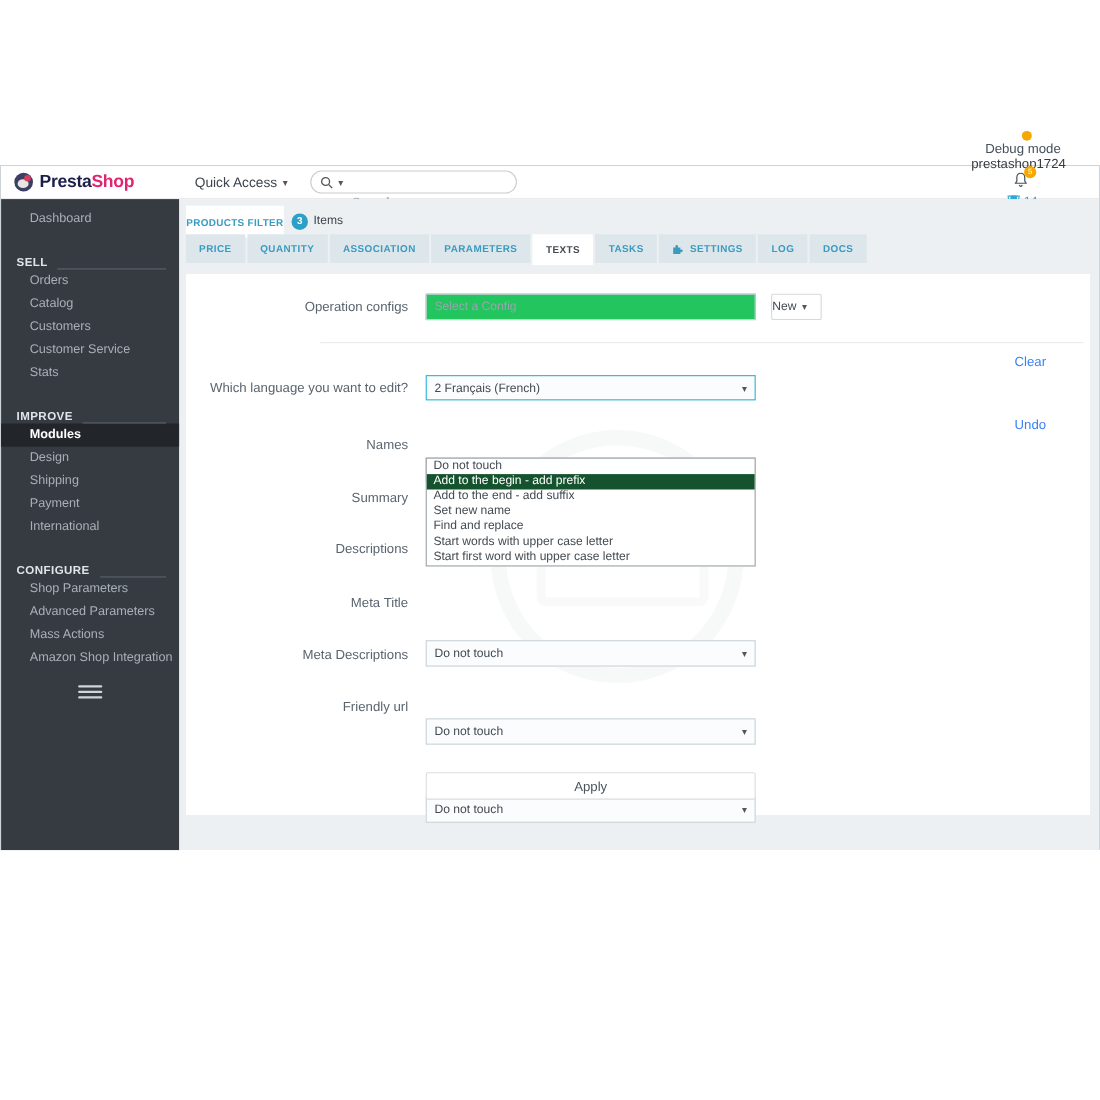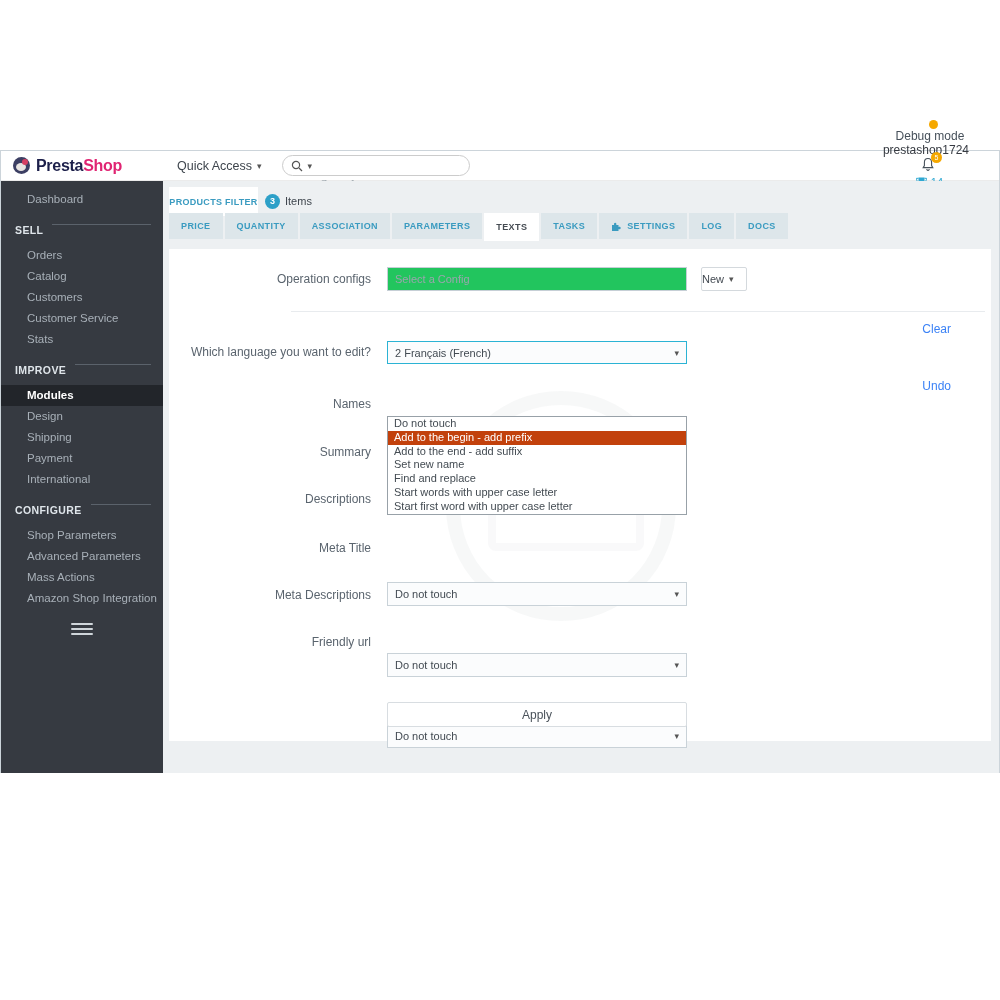--- a/index.html
+++ b/index.html
@@ -40,21 +40,21 @@
   .avatar { width:23px; height:23px; border-radius:50%; background:#c6c9cb; overflow:hidden; position:relative; }
   .avatar::before { content:""; position:absolute; left:7px; top:4px; width:9px; height:9px; border-radius:50%; background:#f3f4f4; }
   .avatar::after { content:""; position:absolute; left:3px; top:13px; width:17px; height:12px; border-radius:50% 50% 0 0; background:#f3f4f4; }
 
   
   #sidebar { position:absolute; top:30px; left:0; width:162px; bottom:4px; background:#363a41; }
   .sb-item { height:21px; line-height:21px; padding-left:26px; font-size:11.5px; color:#a8b0b8; cursor:pointer; white-space:nowrap;}
   .sb-item.active { background:#22252a; color:#fff; font-weight:bold; }
   .sb-dashboard { margin-top:8px; }
   .sb-section { margin-top:14px; }
-  .sb-header { height:21px; display:flex; align-items:flex-start; padding-left:14px; }
+  .sb-header { height:21px; display:flex; align-items:flex-end; padding-left:14px; }
   .sb-header span { font-size:10.5px; font-weight:bold; color:#dfe5ea; letter-spacing:0.4px; }
   .sb-header .rule { flex:1; height:1px; background:#5b626b; margin:0 12px 0 9px; }
   .burger { margin:14px auto 0; width:22px; cursor:pointer; }
   .burger div { height:2px; background:#cfd5da; margin-bottom:3px; border-radius:1px; }
 
   
   #main { position:absolute; left:162px; top:30px; right:0; bottom:4px; background:#edf0f2; }
   .chip { position:absolute; left:6px; top:6px; width:89px; height:29px; background:#fff;
           color:#3a9bc0; font-size:9px; font-weight:bold; letter-spacing:0.3px;
           display:flex; align-items:center; justify-content:center; cursor:pointer; }
@@ -89,21 +89,21 @@
   .sel { height:23px; border:1px solid #c9d2d8; background:#fbfcfd; display:flex; align-items:center;
          padding:0 7px; font-size:11px; color:#424a52; cursor:pointer; position:relative; }
   .sel.teal { border-color:#2bb3d4; }
   .sel .arrow { position:absolute; right:7px; font-size:9px; color:#555; }
   .sel .arrow::after { content:"▾"; }
 
   .droplist { position:absolute; left:218px; top:167px; width:300px; background:#fff;
               border:1px solid #98a1a8; z-index:5; }
   .opt { height:13.8px; line-height:13.8px; font-size:11px; color:#434b52; padding-left:6px;
          white-space:nowrap; overflow:hidden; cursor:pointer; }
-  .opt.hl { background:#c2410c; color:#fff; }
+  .opt.hl { background:#14532d; color:#fff; }
 
   .btn-apply { position:absolute; left:218px; top:453px; width:300px; height:25px; background:#fff;
                border:1px solid #d8dde1; border-radius:2px; font-size:12px; color:#4a525a;
                display:flex; align-items:center; justify-content:center; cursor:pointer; }
 
   
   .bottom-strip { position:absolute; left:0; right:0; bottom:0; height:4px; background:#ccd6dc; }
   .bottom-strip .thumb { position:absolute; left:390px; width:205px; top:0; height:4px; background:#3f444b; }
 </style>
 </head>

